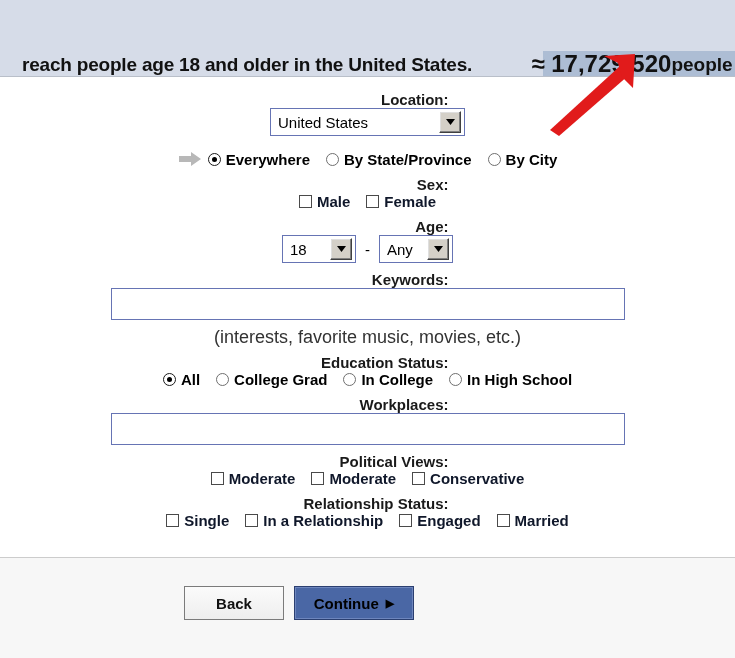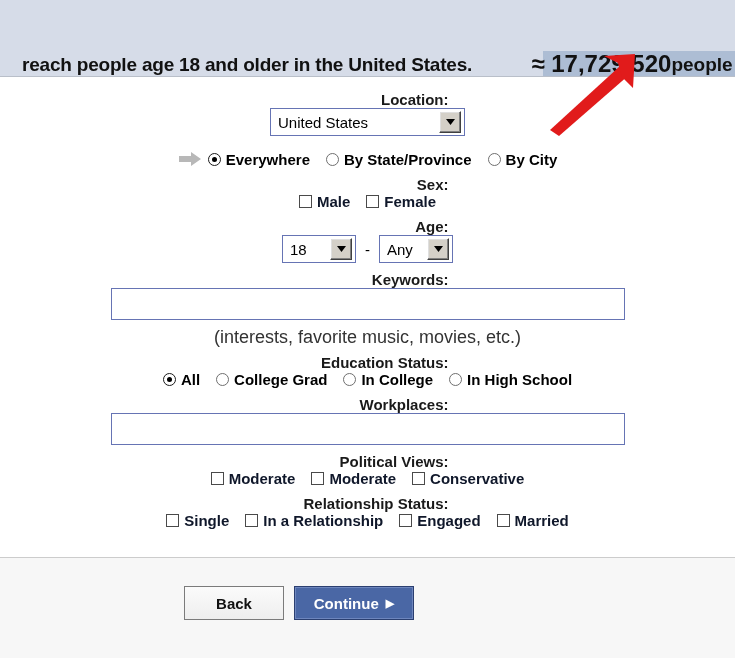--- a/index.html
+++ b/index.html
@@ -255,21 +255,21 @@
     height: 34px;
     min-width: 120px;
     margin-left: 10px;
     padding: 0 16px;
     background: #4a67a5;
     border: 1px solid #2b3f70;
     box-shadow: inset 0 0 0 1px #6e86bd;
     font-family: "Liberation Sans", sans-serif;
     font-size: 15px;
     font-weight: bold;
-    color: #ffffff;
+    color: #000000;
     cursor: pointer;
     box-sizing: border-box;
     display: inline-flex;
     align-items: center;
     justify-content: center;
     gap: 7px;
   }
   .btn-continue .caret { font-size: 11px; line-height: 1; }
 </style>
 </head>

